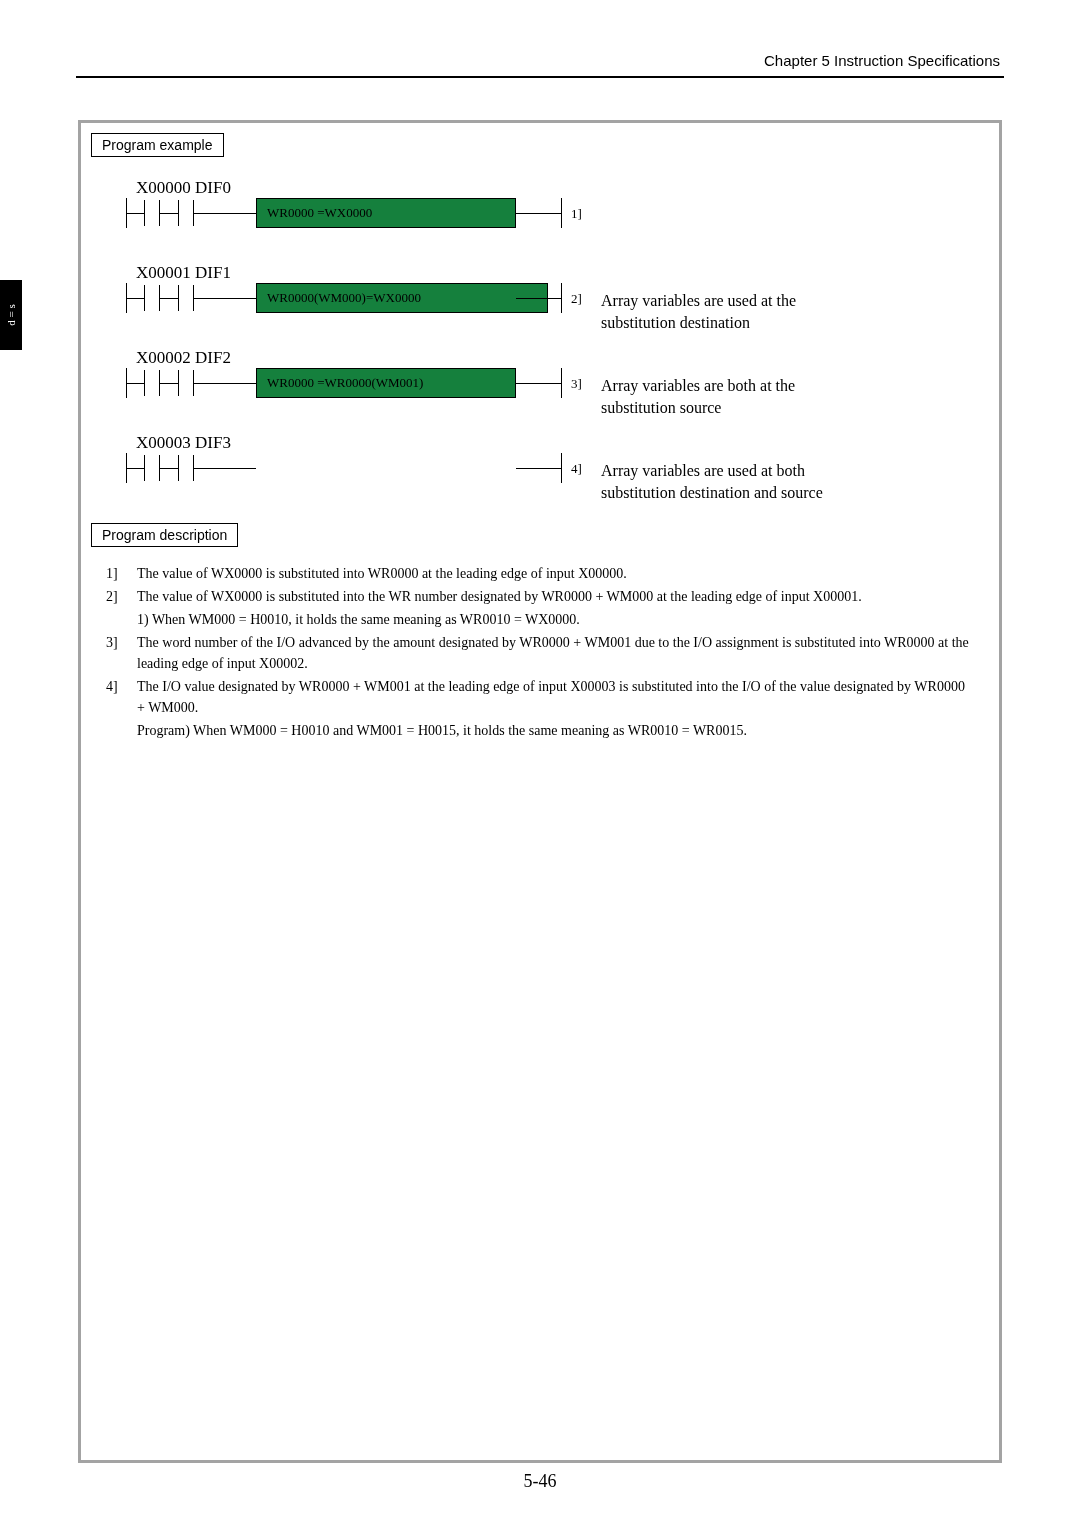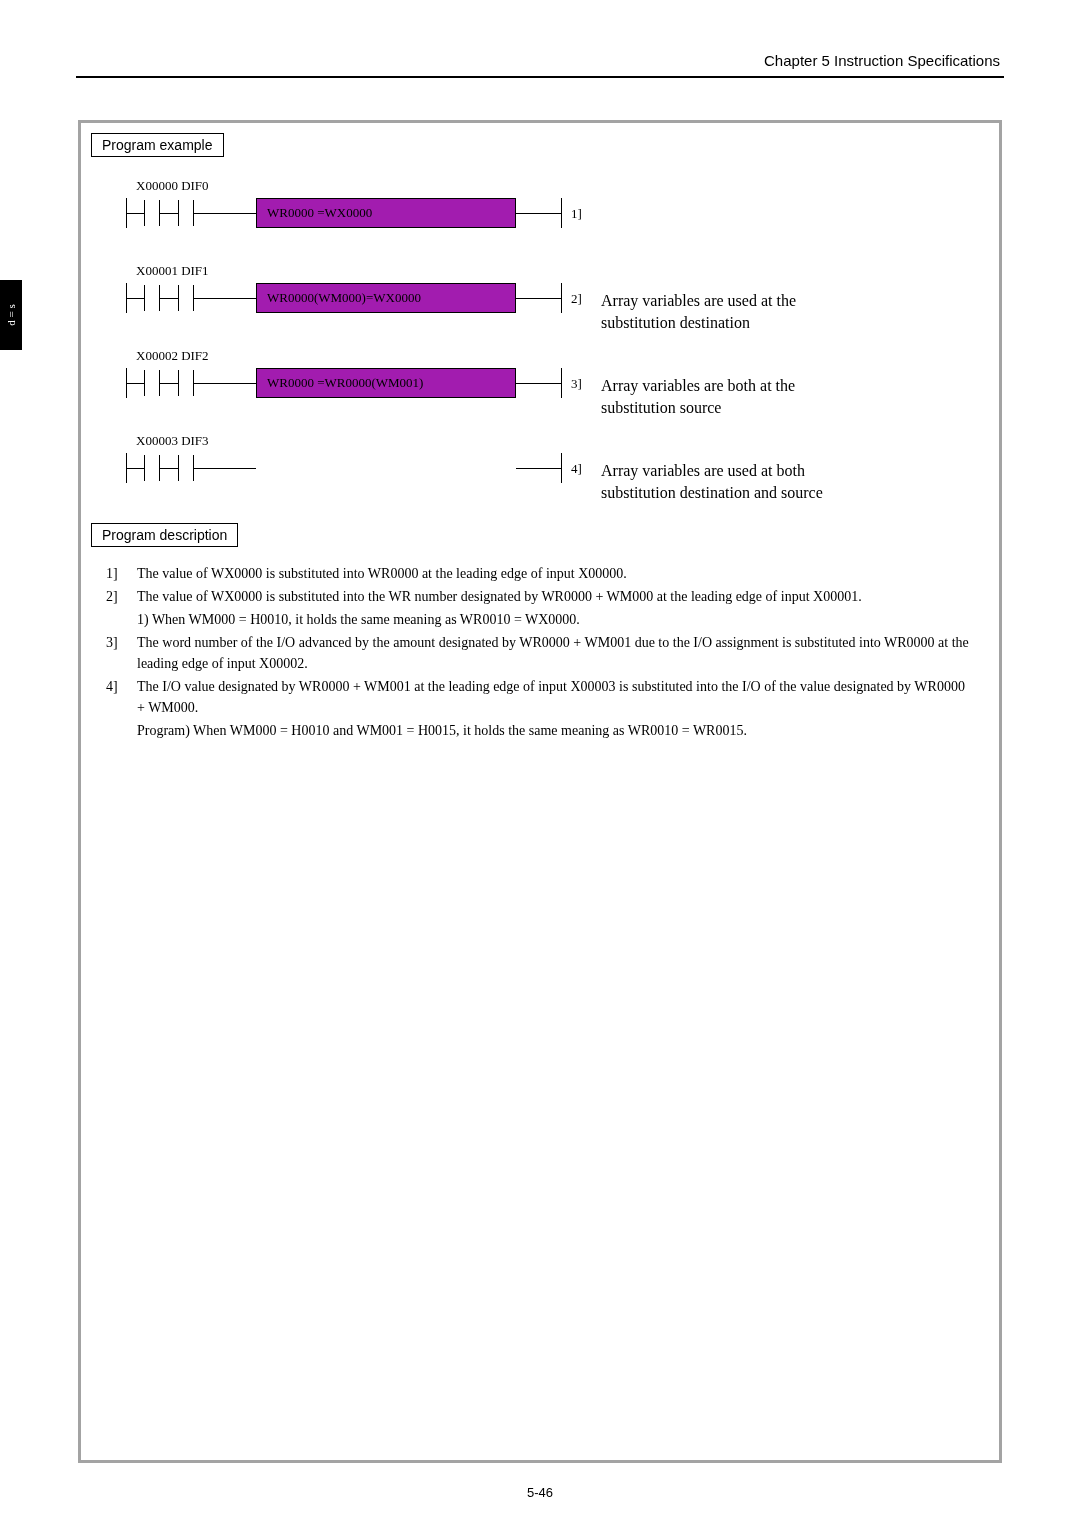--- a/index.html
+++ b/index.html
@@ -77,21 +77,21 @@
     }
     .rung {
       position: relative;
       height: 80px;
       margin-bottom: 5px;
     }
     .rung-label {
       position: absolute;
       left: 10px;
       top: 0;
-      font-size: 13px;
+      font-size: 17px;
     }
     .rung-line {
       position: absolute;
       top: 35px;
       left: 0;
       height: 1px;
       background: #000;
     }
     .rung-vert {
       position: absolute;
@@ -112,21 +112,21 @@
       background: #000;
     }
     .contact::before { left: 0; }
     .contact::after { right: 0; }
     .inst-box {
       position: absolute;
       top: 20px;
       border: 1px solid #000;
       padding: 6px 10px;
       font-size: 13px;
-      background: #a21caf;
+      background: #15803d;
       white-space: nowrap;
     }
     .num-bracket {
       position: absolute;
       top: 28px;
       font-size: 13px;
     }
     .annotation {
       position: absolute;
       font-size: 16px;
@@ -150,25 +150,25 @@
     }
     .desc-text {
       flex: 1;
       margin-left: 6px;
     }
     .desc-sub {
       padding-left: 25px;
     }
     .page-num {
       position: absolute;
-      bottom: 28px;
+      bottom: 36px;
       left: 50%;
       transform: translateX(-50%);
-      font-family: Liberation Sans, sans-serif;
-      font-size: 13px;
+      font-family: Liberation Serif, serif;
+      font-size: 18px;
     }
   </style>
 </head>
 <body>
 
 <div class="header">Chapter 5  Instruction Specifications</div>
 <div class="header-underline"></div>
 
 <div class="side-tab">
   <span class="side-tab-text">d = s</span>
@@ -195,21 +195,21 @@
     </div>
 
     <div class="rung">
       <div class="rung-label">X00001 DIF1</div>
       <div class="rung-vert" style="left:0;top:20px;height:30px"></div>
       <div class="rung-line" style="left:0;width:18px"></div>
       <div class="contact" style="left:18px"></div>
       <div class="rung-line" style="left:34px;width:18px"></div>
       <div class="contact" style="left:52px"></div>
       <div class="rung-line" style="left:68px;width:62px"></div>
-      <div class="inst-box" style="left:130px;width:260px">WR0000(WM000)=WX0000</div>
+      <div class="inst-box" style="left:130px;width:292px">WR0000(WM000)=WX0000</div>
       <div class="rung-line" style="left:390px;width:45px"></div>
       <div class="rung-vert" style="left:435px;top:20px;height:30px"></div>
       <div class="num-bracket" style="left:445px">2]</div>
       <div class="annotation" style="left:475px;top:27px;width:260px">Array variables are used at the substitution destination</div>
     </div>
 
     <div class="rung">
       <div class="rung-label">X00002 DIF2</div>
       <div class="rung-vert" style="left:0;top:20px;height:30px"></div>
       <div class="rung-line" style="left:0;width:18px"></div>

